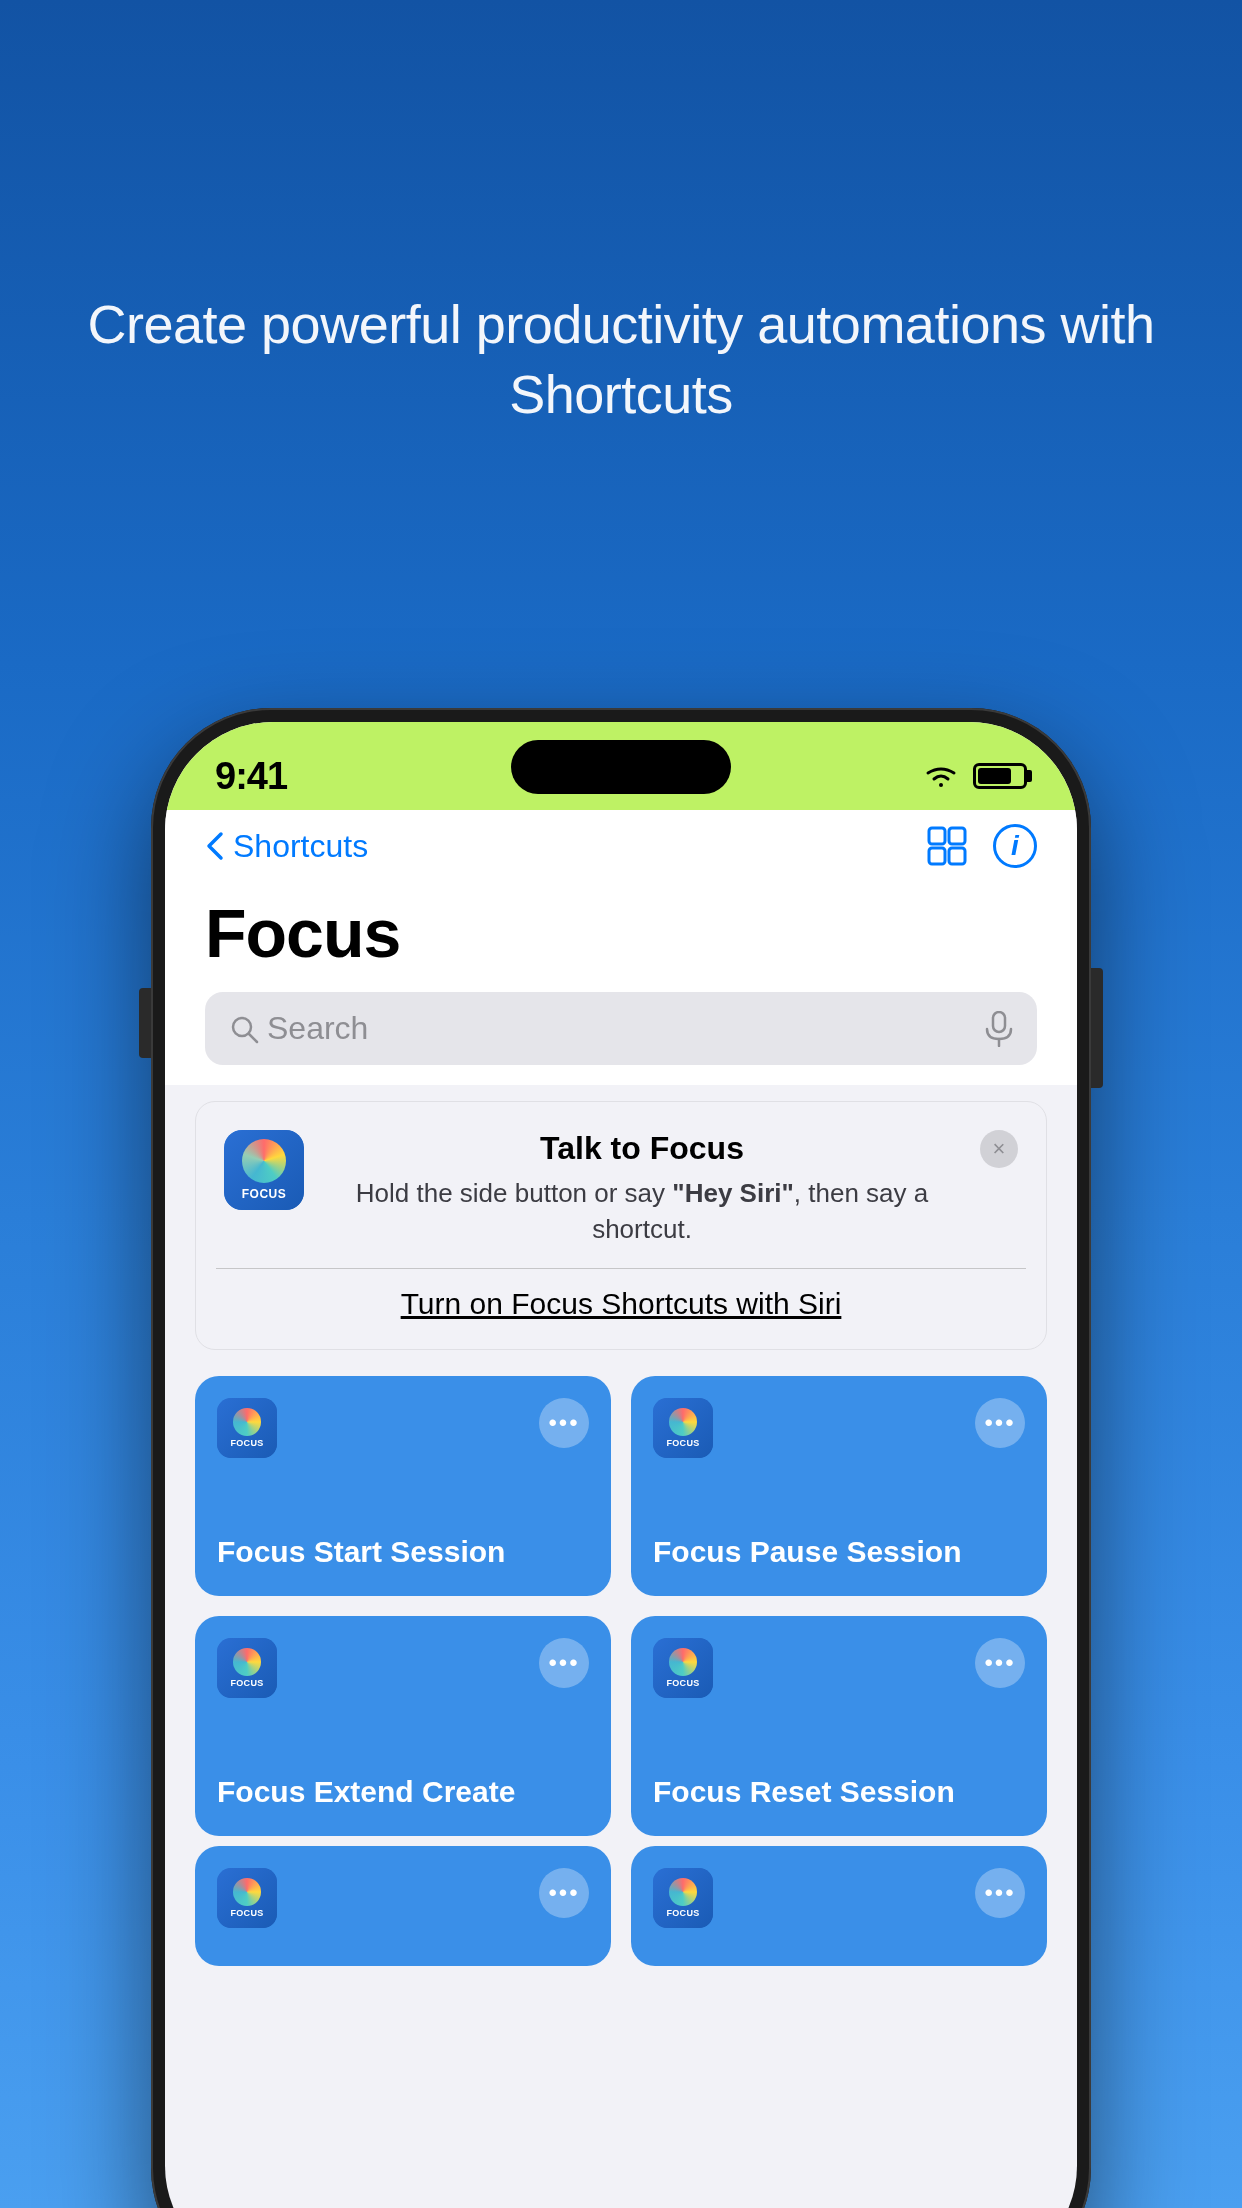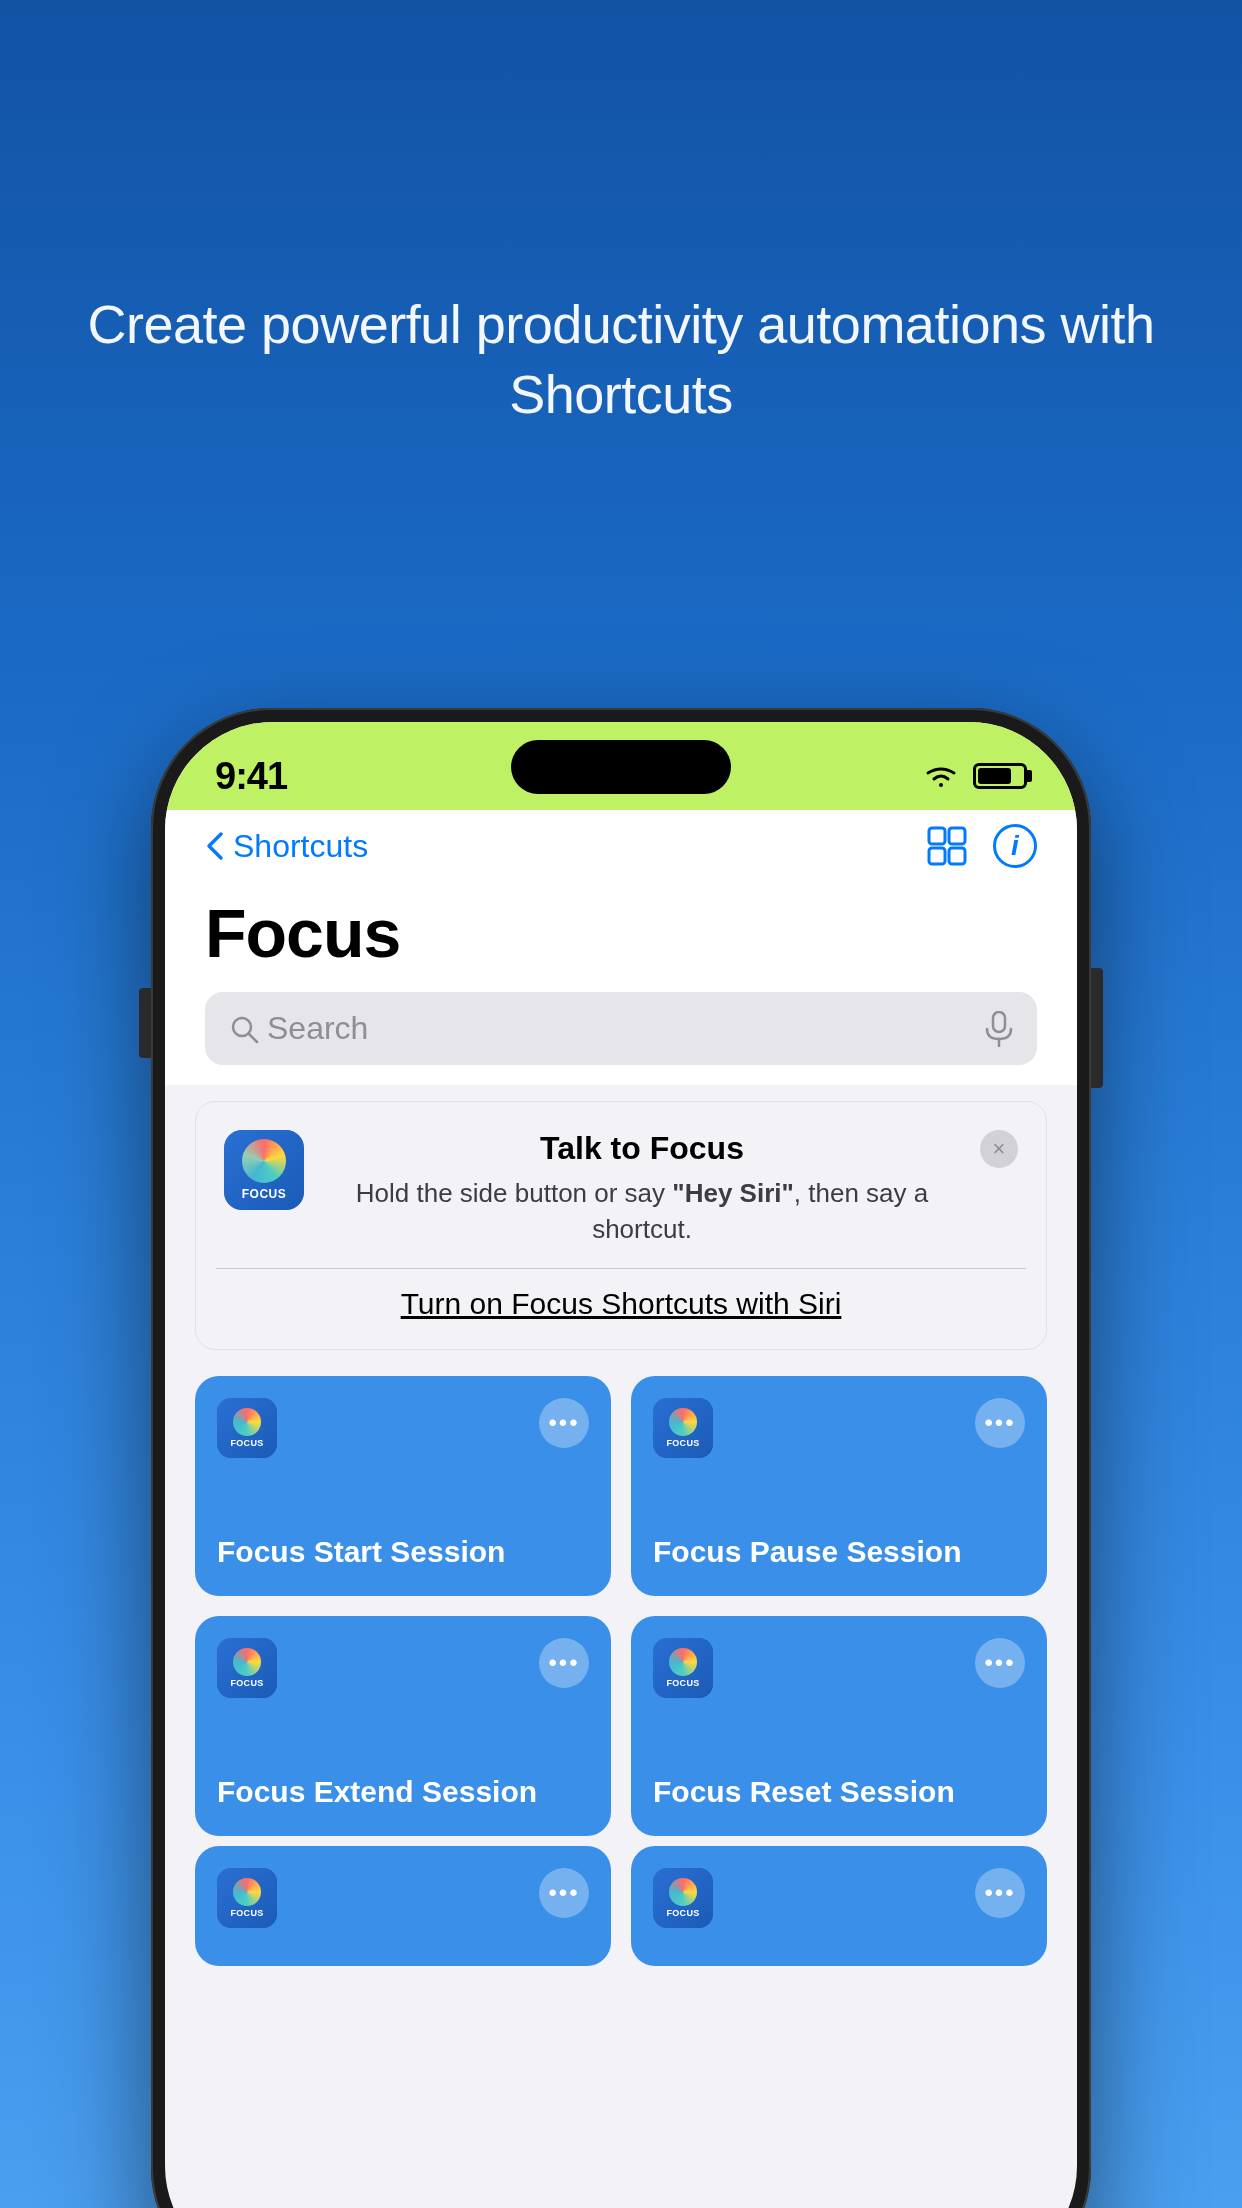--- a/index.html
+++ b/index.html
@@ -522,21 +522,21 @@
           <div class="shortcut-card-top">
             <div class="shortcut-app-icon">
               <div style="position:absolute;inset:0;background:linear-gradient(135deg,#2a6fd4,#1a5bb5);border-radius:14px;"></div>
               <div style="position:relative;z-index:2;display:flex;flex-direction:column;align-items:center;justify-content:center;height:100%;">
                 <div style="width:28px;height:28px;border-radius:50%;background:conic-gradient(from 0deg,#ff6b6b,#ffd93d,#4ecdc4,#45b7d1,#ff6b6b);margin-bottom:2px;"></div>
                 <span style="font-size:9px;font-weight:800;color:white;letter-spacing:0.3px;">FOCUS</span>
               </div>
             </div>
             <div class="shortcut-menu-btn">•••</div>
           </div>
-          <div class="shortcut-name">Focus Extend Session</div>
+          <div class="shortcut-name">Focus Extend Create</div>
         </div>
 
         <div class="shortcut-card">
           <div class="shortcut-card-top">
             <div class="shortcut-app-icon">
               <div style="position:absolute;inset:0;background:linear-gradient(135deg,#2a6fd4,#1a5bb5);border-radius:14px;"></div>
               <div style="position:relative;z-index:2;display:flex;flex-direction:column;align-items:center;justify-content:center;height:100%;">
                 <div style="width:28px;height:28px;border-radius:50%;background:conic-gradient(from 0deg,#ff6b6b,#ffd93d,#4ecdc4,#45b7d1,#ff6b6b);margin-bottom:2px;"></div>
                 <span style="font-size:9px;font-weight:800;color:white;letter-spacing:0.3px;">FOCUS</span>
               </div>

